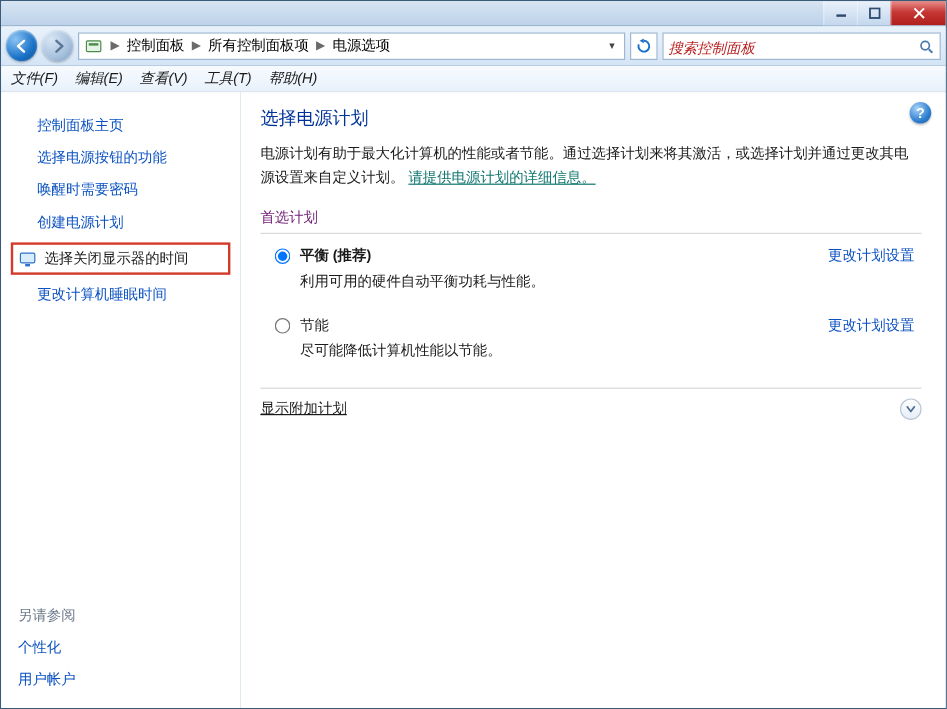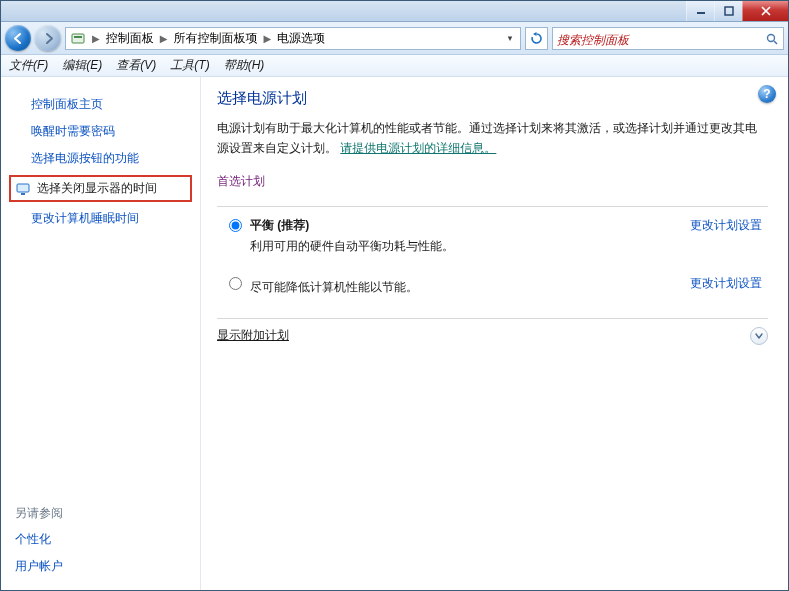--- a/index.html
+++ b/index.html
@@ -169,21 +169,21 @@
     line-height:1.7;
     margin-bottom:14px;
   }
   .content .desc a { color:#0f766e; text-decoration:underline; }
   .fieldset-label {
     color:#701a75;
     margin-top:6px;
   }
   .fieldset-box {
     border-top:1px solid #d8d8d8;
-    margin-top:16px;
+    margin-top:4px;
     padding-top:10px;
   }
   .plan {
     display:flex;
     align-items:flex-start;
     padding:0 0 6px 12px;
   }
   .plan input[type=radio]{ margin:2px 8px 0 0; }
   .plan .plan-main { flex:1; }
   .plan .plan-title { font-weight:bold; color:#1a1a1a; }
@@ -278,22 +278,23 @@
     <span class="menu-item">文件(F)</span>
     <span class="menu-item">编辑(E)</span>
     <span class="menu-item">查看(V)</span>
     <span class="menu-item">工具(T)</span>
     <span class="menu-item">帮助(H)</span>
   </div>
 
   <div class="body">
     <div class="sidebar">
       <a class="side-link side-home">控制面板主页</a>
+      <a class="side-link">选择电源按钮的功能</a>
       <a class="side-link">唤醒时需要密码</a>
-      <a class="side-link">选择电源按钮的功能</a>
+      <a class="side-link">创建电源计划</a>
       <div class="highlighted">
         <span class="hl-icon">
           <svg width="14" height="14">
               <rect x="1" y="2" width="12" height="8" rx="1" fill="#d9ecfb" stroke="#2c72c8"></rect>
               <rect x="5" y="11" width="4" height="2" fill="#2c72c8"></rect>
             </svg>
         </span>
         <span class="hl-text">选择关闭显示器的时间</span>
       </div>
       <a class="side-link">更改计算机睡眠时间</a>
@@ -319,20 +320,21 @@
           <div class="plan-main">
             <div class="plan-title">平衡 (推荐)</div>
             <div class="plan-sub">利用可用的硬件自动平衡功耗与性能。</div>
           </div>
           <a href="#" class="plan-link">更改计划设置</a>
         </div>
 
         <div class="plan" style="margin-top:14px">
           <input type="radio" name="plan" style="">
           <div class="plan-main">
+            <div class="plan-title" style="font-weight:normal">节能</div>
             <div class="plan-sub">尽可能降低计算机性能以节能。</div>
           </div>
           <a href="#" class="plan-link">更改计划设置</a>
         </div>
 
       </div>
 
       <div class="expand-row">
         <span>显示附加计划</span>
         <span class="chev">

